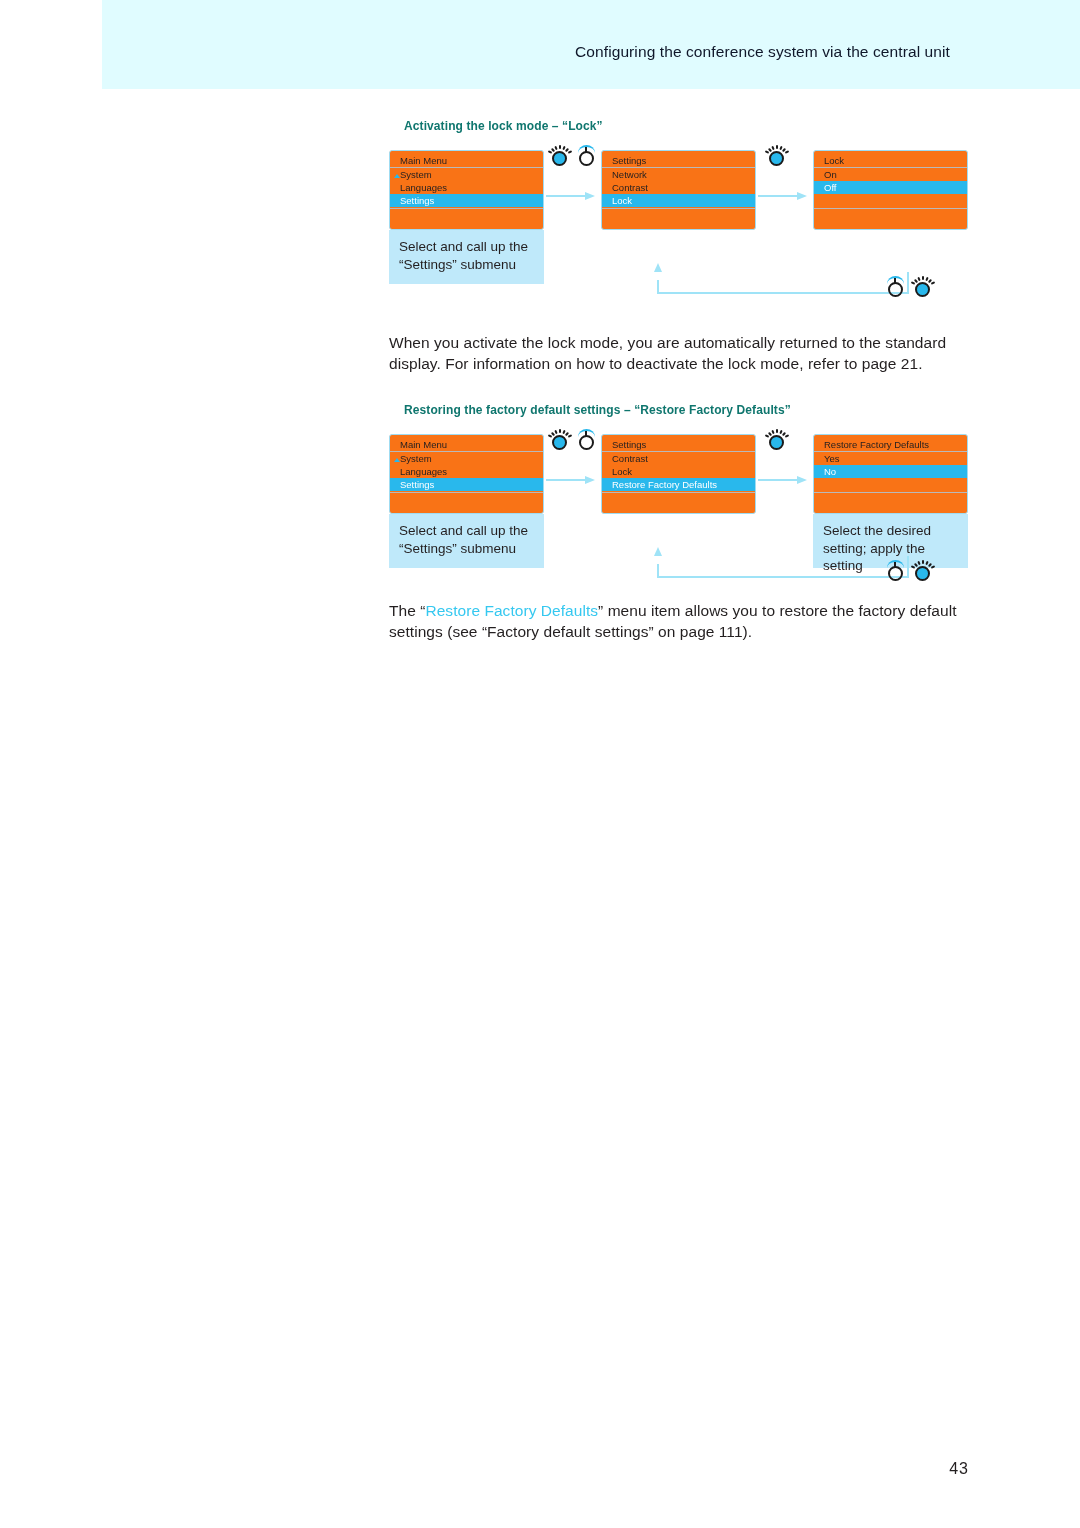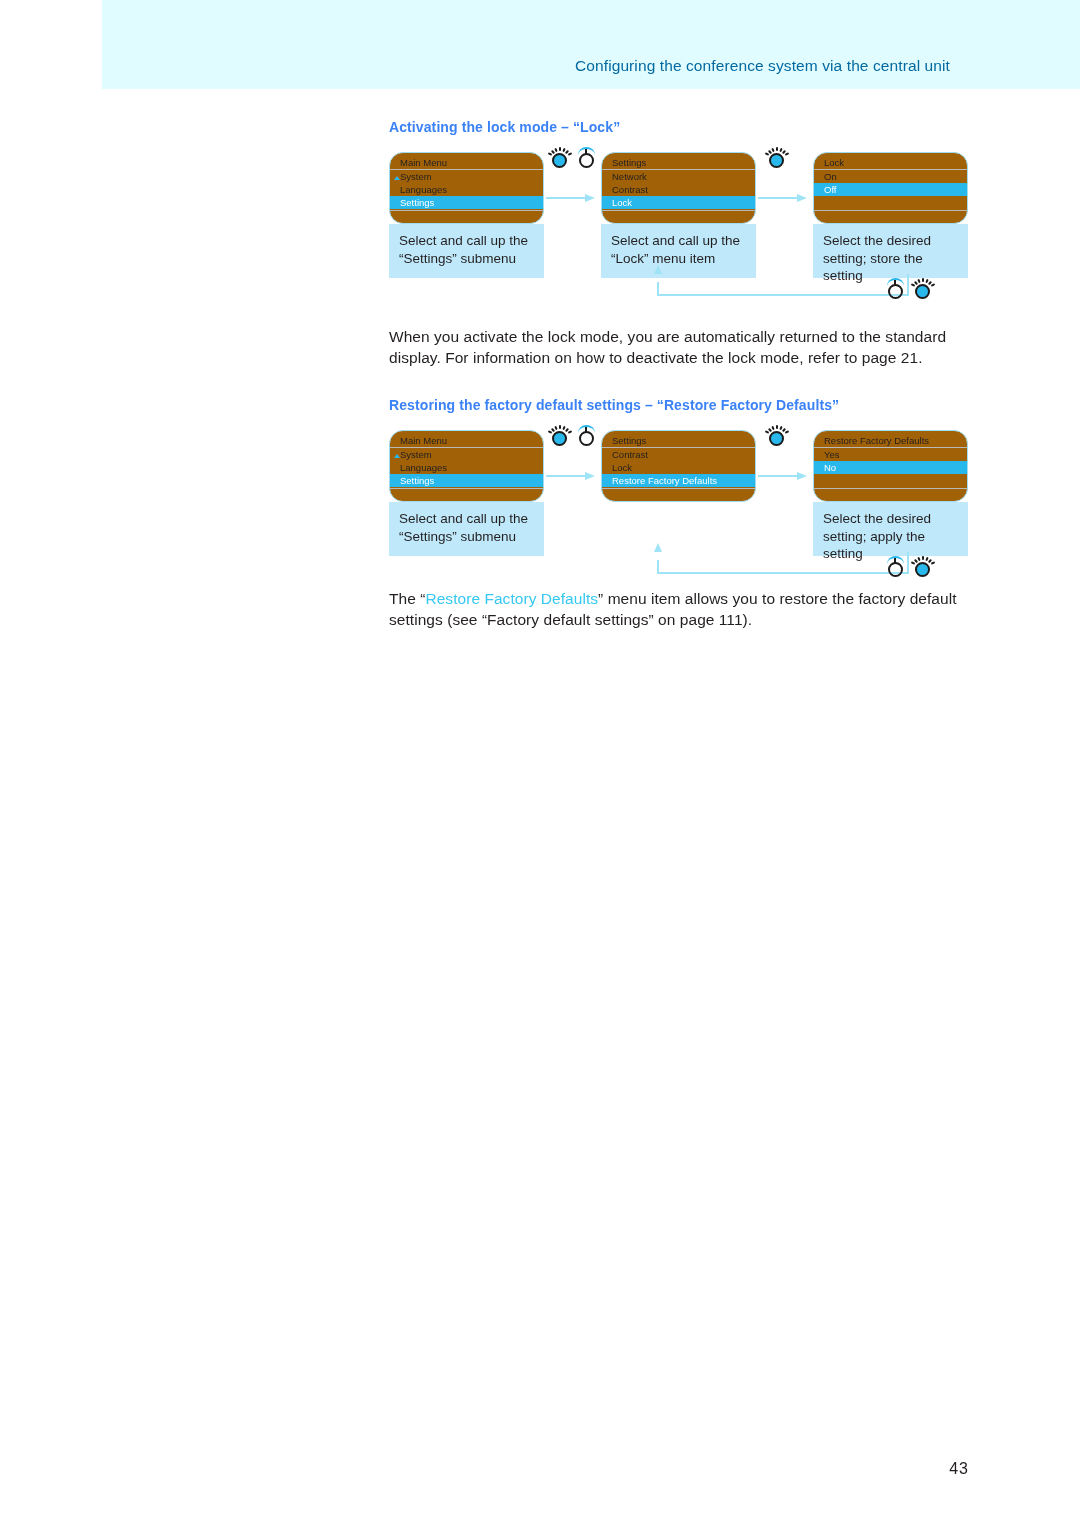--- a/index.html
+++ b/index.html
@@ -21,40 +21,40 @@
     position: absolute;
     left: 102px;
     top: 0;
     width: 978px;
     height: 89px;
     background: #e0fcff;
   }
   .header-title {
     position: absolute;
     right: 130px;
-    top: 57px;
+    top: 43px;
     font-size: 15.5px;
     letter-spacing: 0.1px;
-    color: #0369a1;
+    color: #0f172a;
     white-space: nowrap;
   }
 
   
   .content {
     position: absolute;
     left: 389px;
     top: 0;
     width: 580px;
   }
 
   h2.section-heading {
-    font-size: 14px;
+    font-size: 12px;
     font-weight: bold;
-    color: #3b82f6;
-    margin: 0;
+    color: #0f766e;
+    margin: 15px;
     letter-spacing: 0.1px;
   }
 
   p.body-text {
     font-size: 15.5px;
     line-height: 21px;
     color: #231f20;
     margin: 0;
     letter-spacing: 0.05px;
   }
@@ -75,25 +75,25 @@
   }
   .gap {
     width: 57px;
     flex: 0 0 57px;
     position: relative;
     align-self: stretch;
   }
 
   
   .screen {
-    background: #a16207;
+    background: #f97316;
     border: 1px solid #9fdcf2;
-    border-radius: 14px;
+    border-radius: 3px;
     box-sizing: border-box;
-    padding: 3px 0 5px 0;
+    padding: 3px 0 13px 0;
     overflow: hidden;
   }
   .screen-row {
     font-size: 9.5px;
     line-height: 13px;
     height: 13px;
     padding: 0 0 0 10px;
     color: #231f20;
     white-space: nowrap;
     position: relative;
@@ -311,21 +311,20 @@
       </div>
 
       <div class="step">
         <div class="screen">
           <div class="screen-row title">Settings</div>
           <div class="screen-row">Network</div>
           <div class="screen-row">Contrast</div>
           <div class="screen-row selected">Lock</div>
           <div class="screen-foot"></div>
         </div>
-        <div class="caption" style="height:54px;">Select and call up the “Lock” menu item</div>
       </div>
 
       <div class="gap">
         <div class="knob-pair" style="left:9px; top:-6px;">
           <div class="knob filled">
             <div class="rot-fan">
                 <span class="d1"></span>
                 <span class="d2"></span>
                 <span class="d3"></span>
                 <span class="d4"></span>
@@ -343,21 +342,20 @@
       </div>
 
       <div class="step">
         <div class="screen">
           <div class="screen-row title">Lock</div>
           <div class="screen-row">On</div>
           <div class="screen-row selected">Off</div>
           <div class="screen-row empty">&nbsp;</div>
           <div class="screen-foot"></div>
         </div>
-        <div class="caption" style="height:54px;">Select the desired setting; store the setting</div>
       </div>
     </div>
 
     <div class="return-path" style="left:268px; top:122px; width:252px; height:22px;">
       <div class="hline" style="width:252px;"></div>
       <div class="vline-right" style="height:22px;"></div>
       <div class="vline-left" style="height:14px;"></div>
       <div class="uphead" style="top:-9px;"></div>
     </div>
     <div class="knob-pair" style="left:495px; top:125px;">

